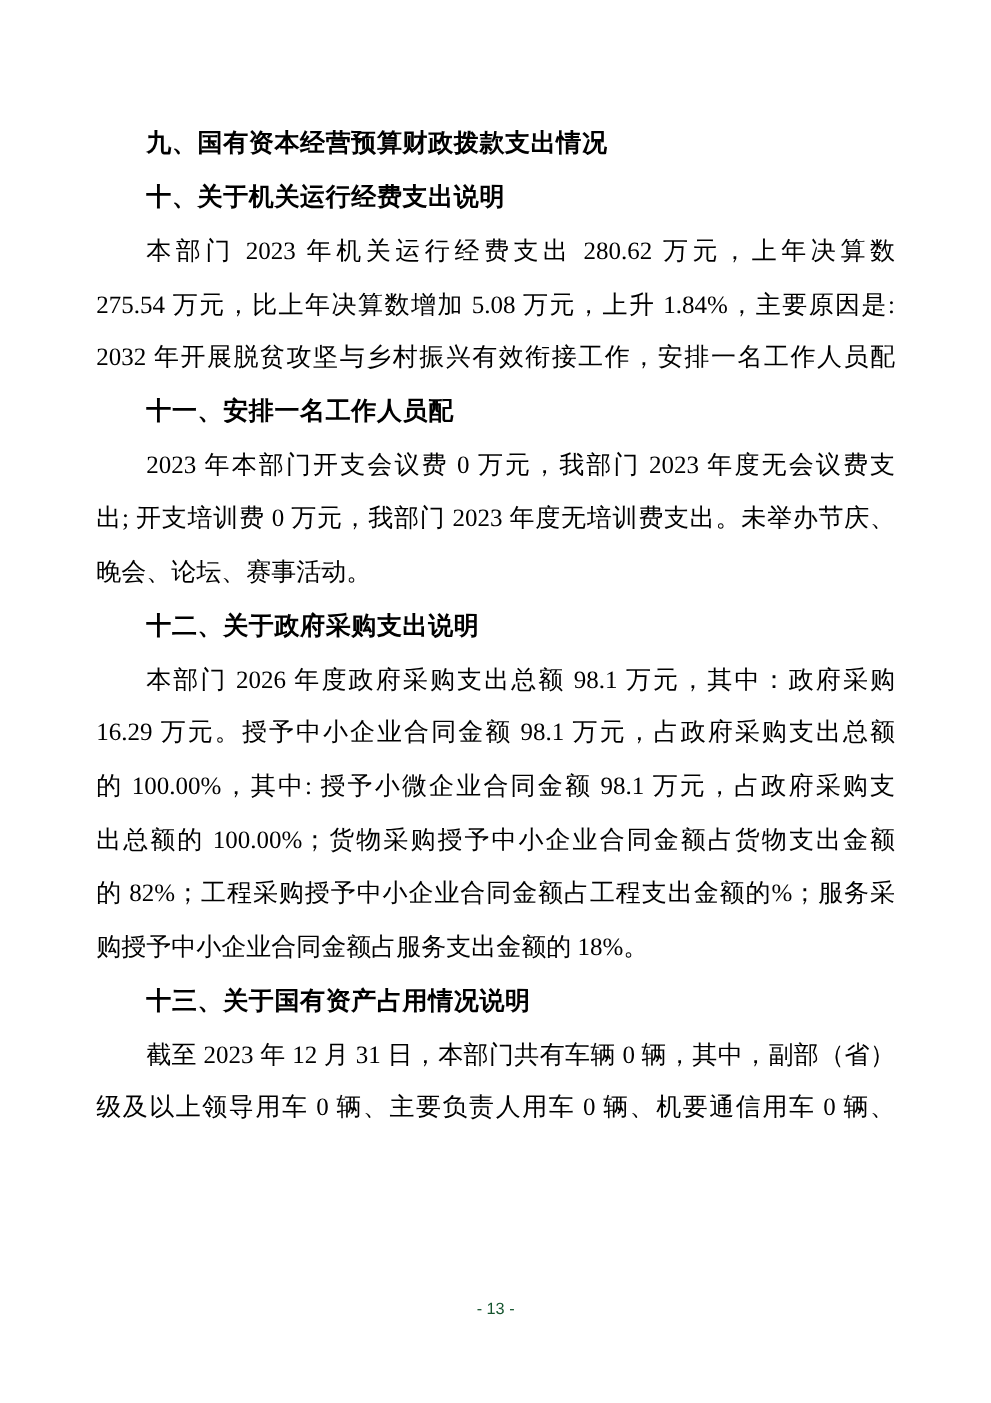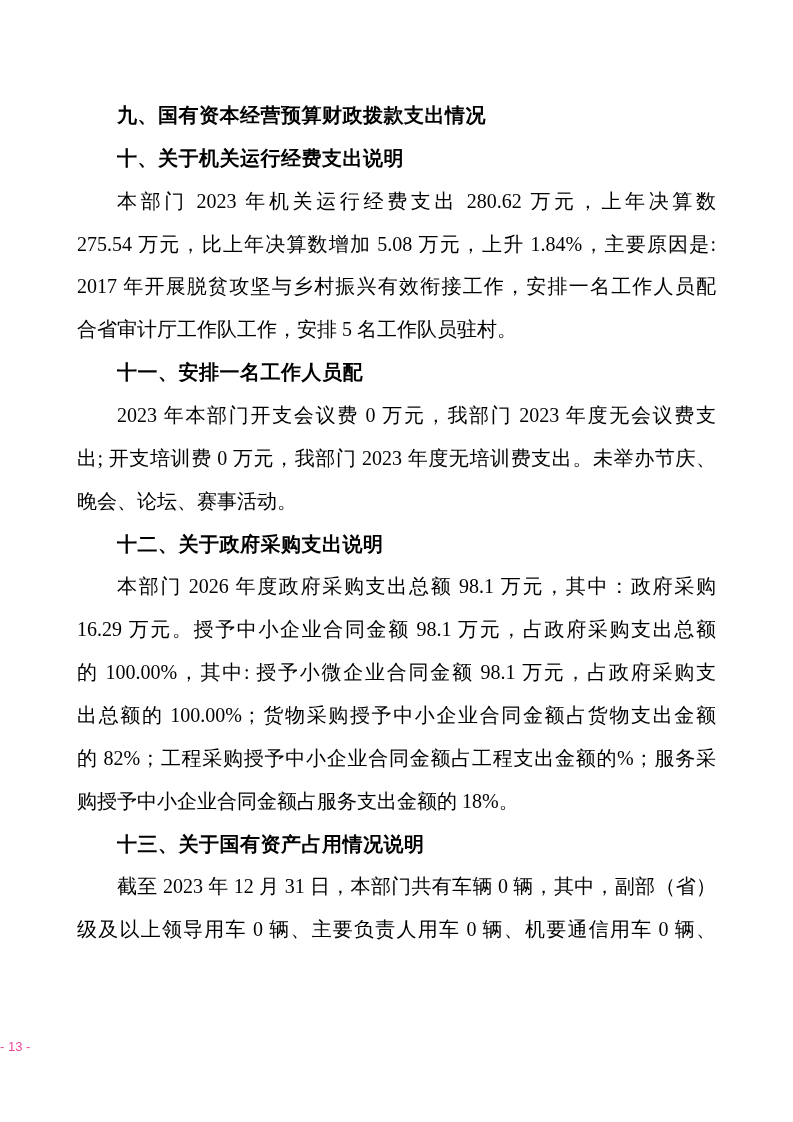--- a/index.html
+++ b/index.html
@@ -43,42 +43,41 @@
     font-family: "Liberation Sans", "DejaVu Sans", sans-serif;
     letter-spacing: 0.5px;
   }
   .footer {
     position: absolute;
     left: 0;
     top: 1036px;
     width: 793px;
     height: 22px;
     line-height: 22px;
-    text-align: left;
+    text-align: center;
     font-size: 13px;
     font-family: "Liberation Sans", "DejaVu Sans", sans-serif;
-    color: #ec4899;
+    color: #14532d;
   }
 </style>
 </head>
 <body>
 
 <div class="page">
   <div class="content">
       <div class="block heading">
         <div class="line indent">九、国有资本经营预算财政拨款支出情况</div>
       </div>
       <div class="block heading">
         <div class="line indent">十、关于机关运行经费支出说明</div>
       </div>
       <div class="block para">
         <div class="line indent justify">本部门 2023 年机关运行经费支出 280.62 万元，上年决算数</div>
         <div class="line justify">275.54 万元，比上年决算数增加 5.08 万元，上升 1.84%，主要原因是:</div>
-        <div class="line justify">2017 年开展脱贫攻坚与乡村振兴有效衔接工作，安排一名工作人员配</div>
-        <div class="line">合省审计厅工作队工作，安排 5 名工作队员驻村。</div>
+        <div class="line justify">2032 年开展脱贫攻坚与乡村振兴有效衔接工作，安排一名工作人员配</div>
       </div>
       <div class="block heading">
         <div class="line indent">十一、安排一名工作人员配</div>
       </div>
       <div class="block para">
         <div class="line indent justify">2023 年本部门开支会议费 0 万元，我部门 2023 年度无会议费支</div>
         <div class="line justify">出; 开支培训费 0 万元，我部门 2023 年度无培训费支出。未举办节庆、</div>
         <div class="line">晚会、论坛、赛事活动。</div>
       </div>
       <div class="block heading">

